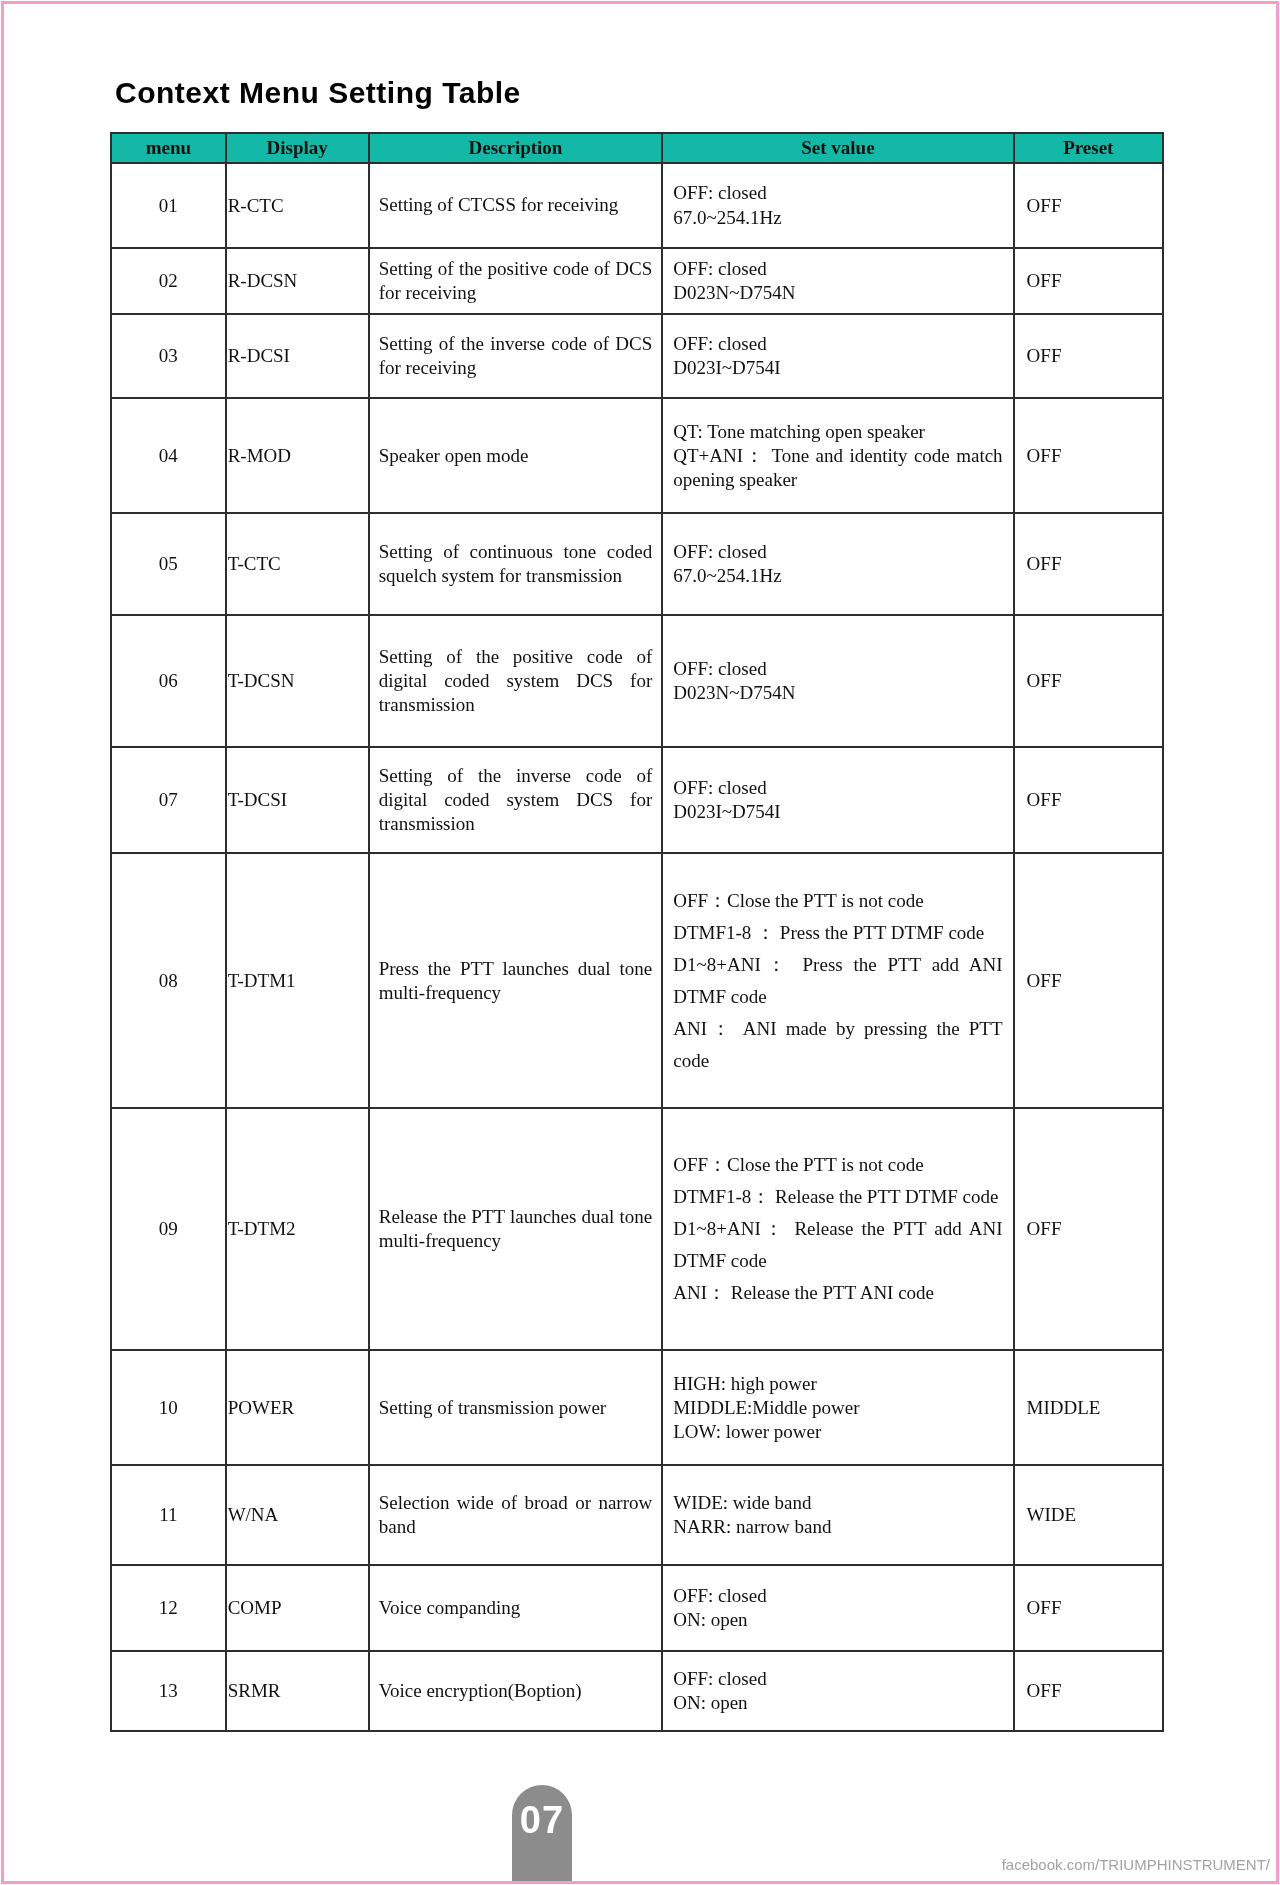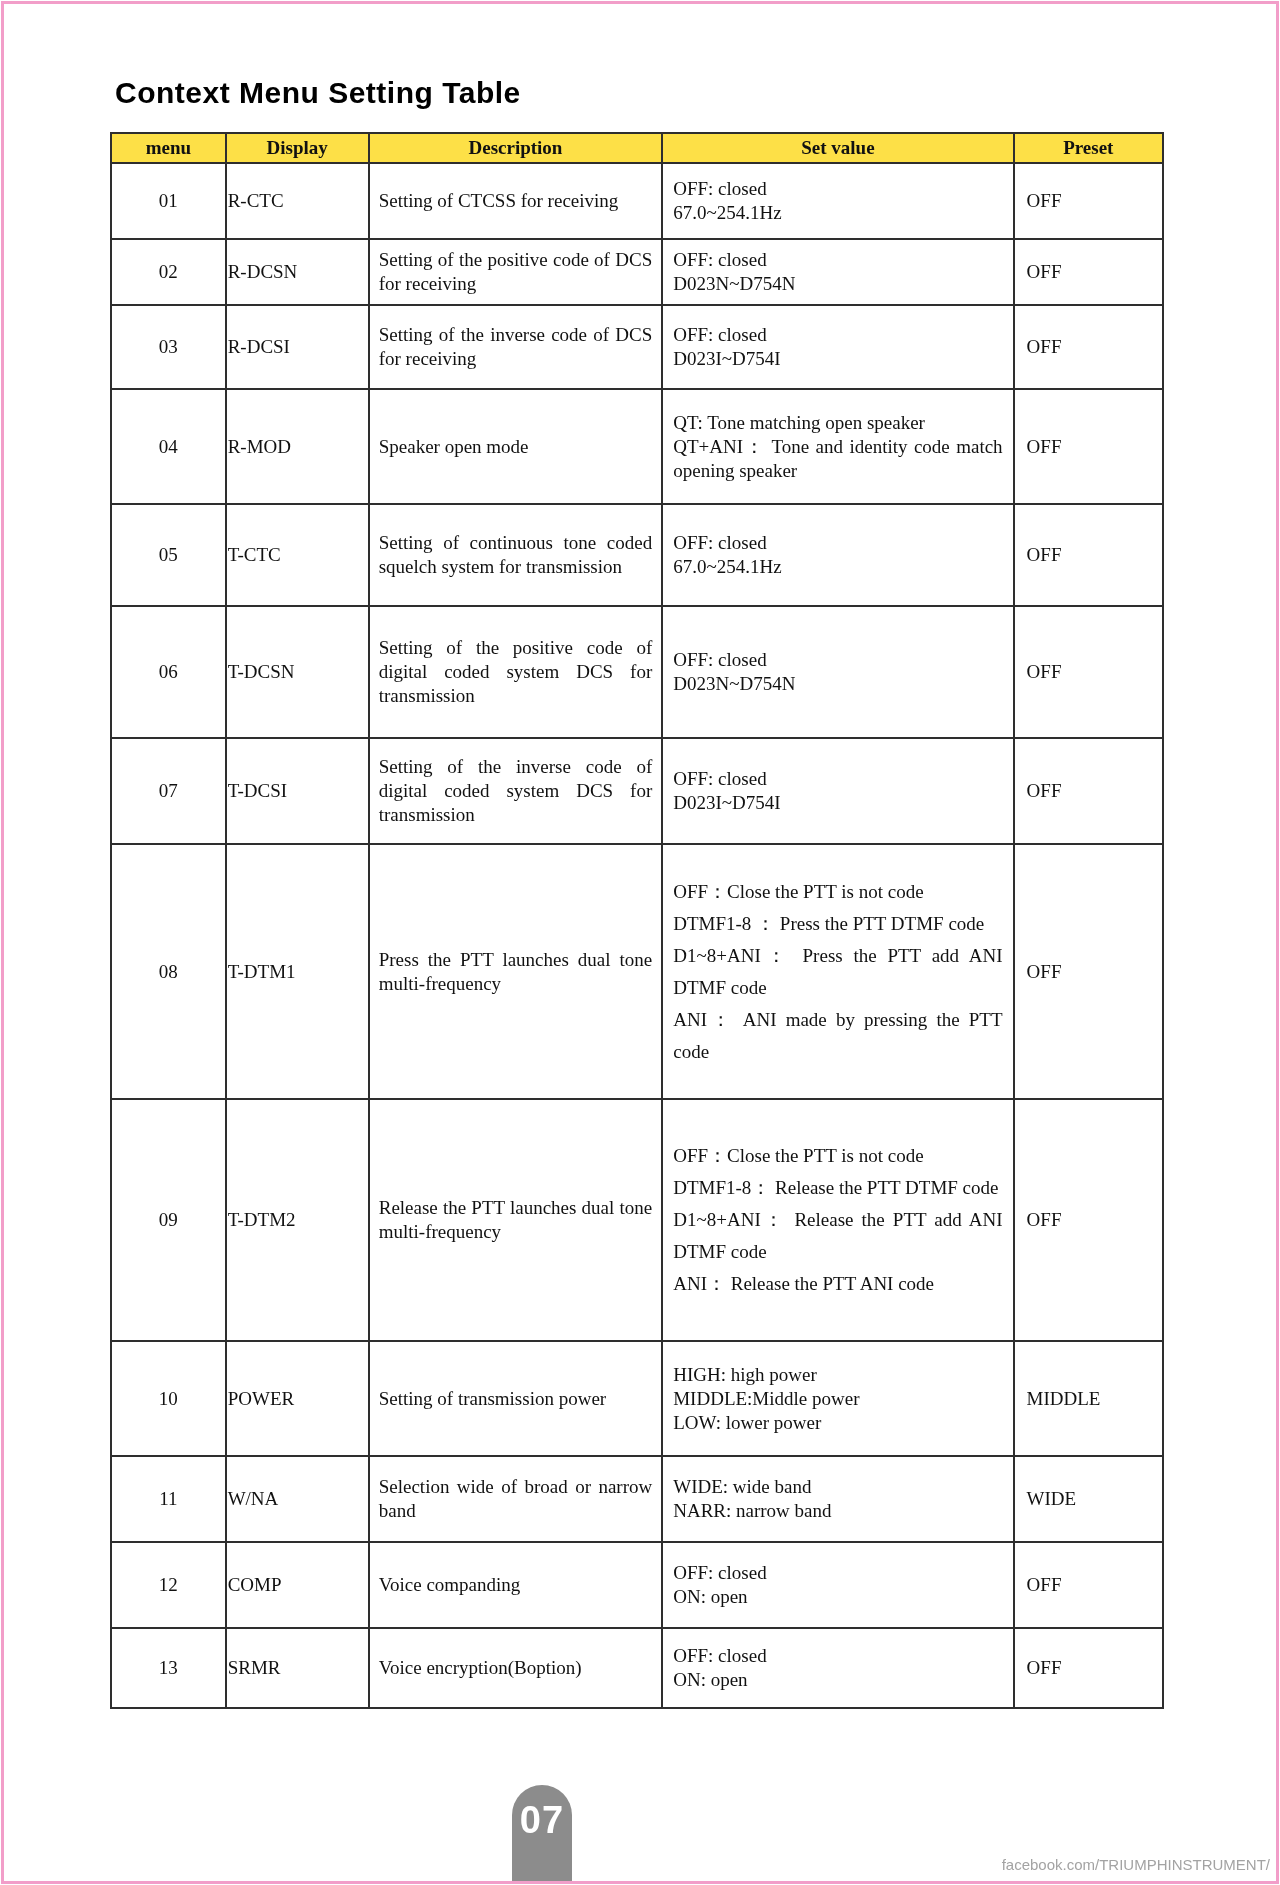--- a/index.html
+++ b/index.html
@@ -35,21 +35,21 @@
     border-collapse: collapse;
     width: 100%;
     table-layout: fixed;
   }
   table.settings th, table.settings td {
     border: 2px solid #2e2e2e;
     vertical-align: middle;
     font-size: 19px;
   }
   table.settings th {
-    background: #fde047;
+    background: #14b8a6;
     font-weight: bold;
     height: 30px;
     text-align: center;
     padding: 2px 4px;
   }
   td.col-menu { text-align: center; }
   td.col-display { text-align: left; padding-left: 1px; padding-right: 6px; }
   td.col-desc {
     text-align: justify;
     padding: 8px 9px;
@@ -58,31 +58,31 @@
   }
   td.col-set {
     text-align: justify;
     padding: 8px 10px;
     line-height: 1.27;
     white-space: pre-line;
   }
   td.col-preset { text-align: left; padding-left: 12px; padding-right: 12px; }
   tr.tall td.col-set { line-height: 1.68; }
   
-  tbody tr:nth-child(1)  { height: 76px; }
+  tbody tr:nth-child(1)  { height: 85px; }
   tbody tr:nth-child(2)  { height: 64px; }
   tbody tr:nth-child(3)  { height: 84px; }
   tbody tr:nth-child(4)  { height: 115px; }
   tbody tr:nth-child(5)  { height: 102px; }
   tbody tr:nth-child(6)  { height: 132px; }
   tbody tr:nth-child(7)  { height: 106px; }
   tbody tr:nth-child(8)  { height: 255px; }
   tbody tr:nth-child(9)  { height: 242px; }
   tbody tr:nth-child(10) { height: 115px; }
-  tbody tr:nth-child(11) { height: 86px; margin-top: 18px; }
+  tbody tr:nth-child(11) { height: 100px; margin-top: 18px; }
   tbody tr:nth-child(12) { height: 86px; }
   tbody tr:nth-child(13) { height: 80px; }
 
   .page-badge {
     position: absolute;
     left: 512px;
     bottom: 4px;
     width: 60px;
     height: 96px;
     background: #8c8c8c;

